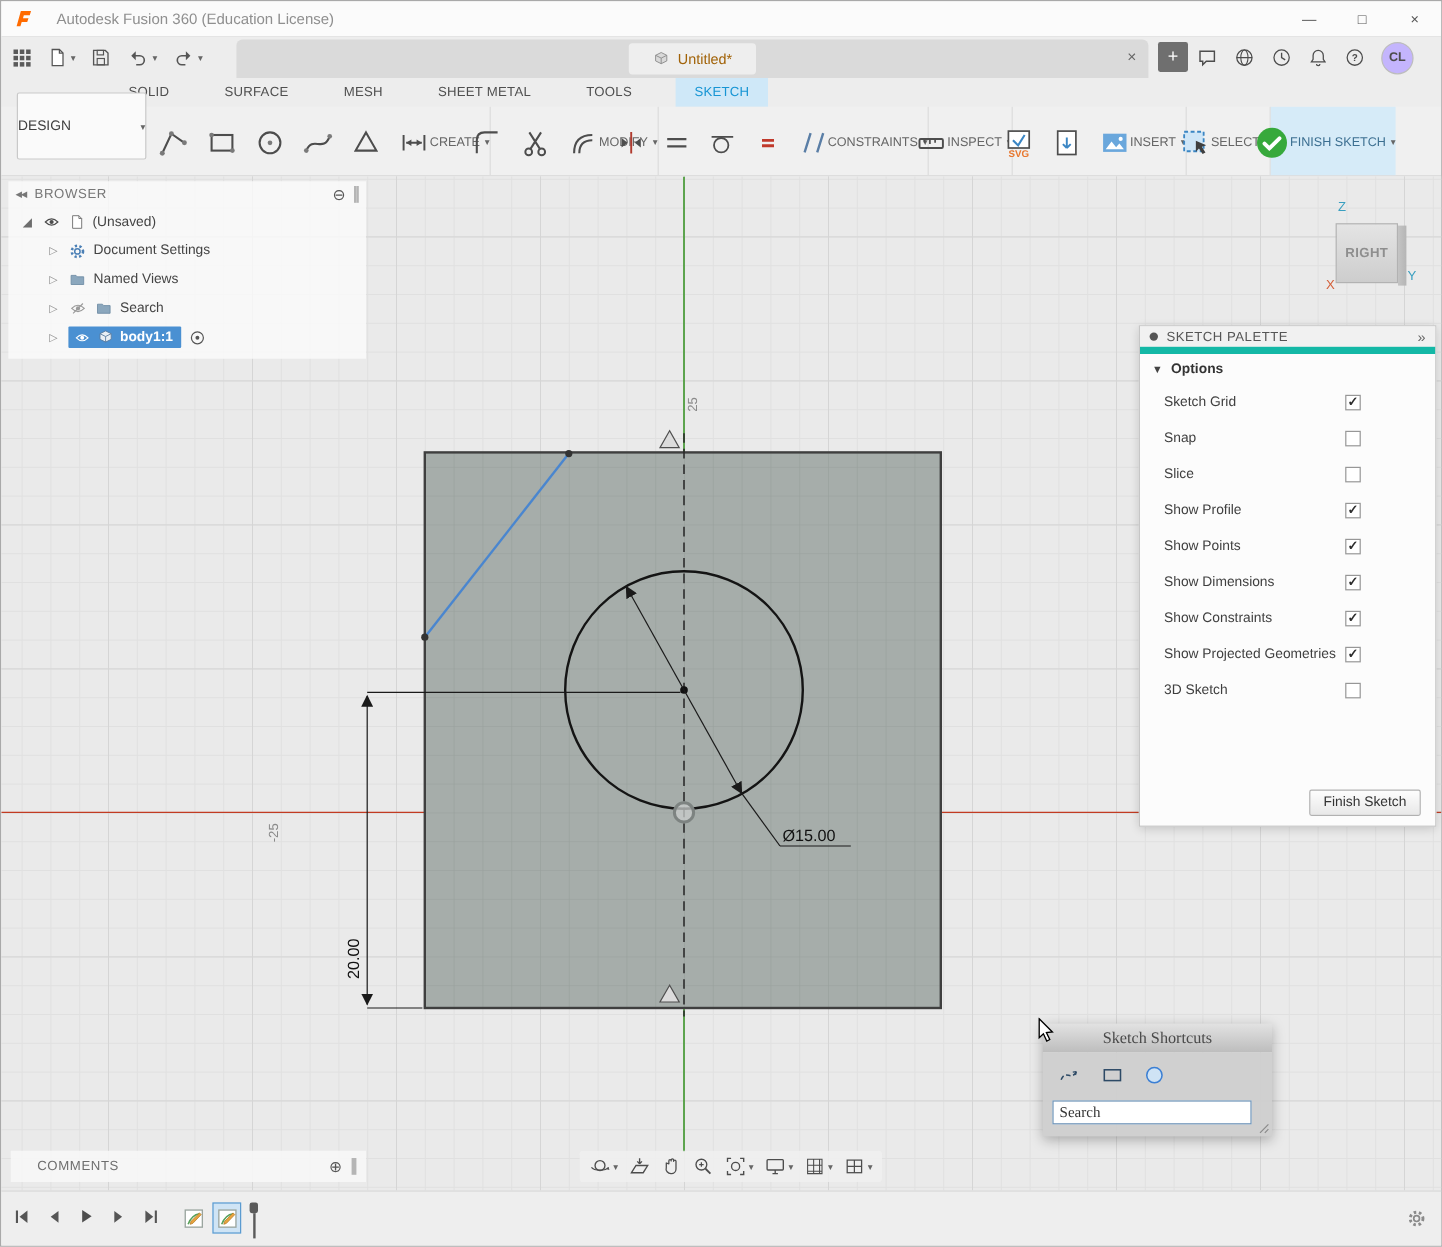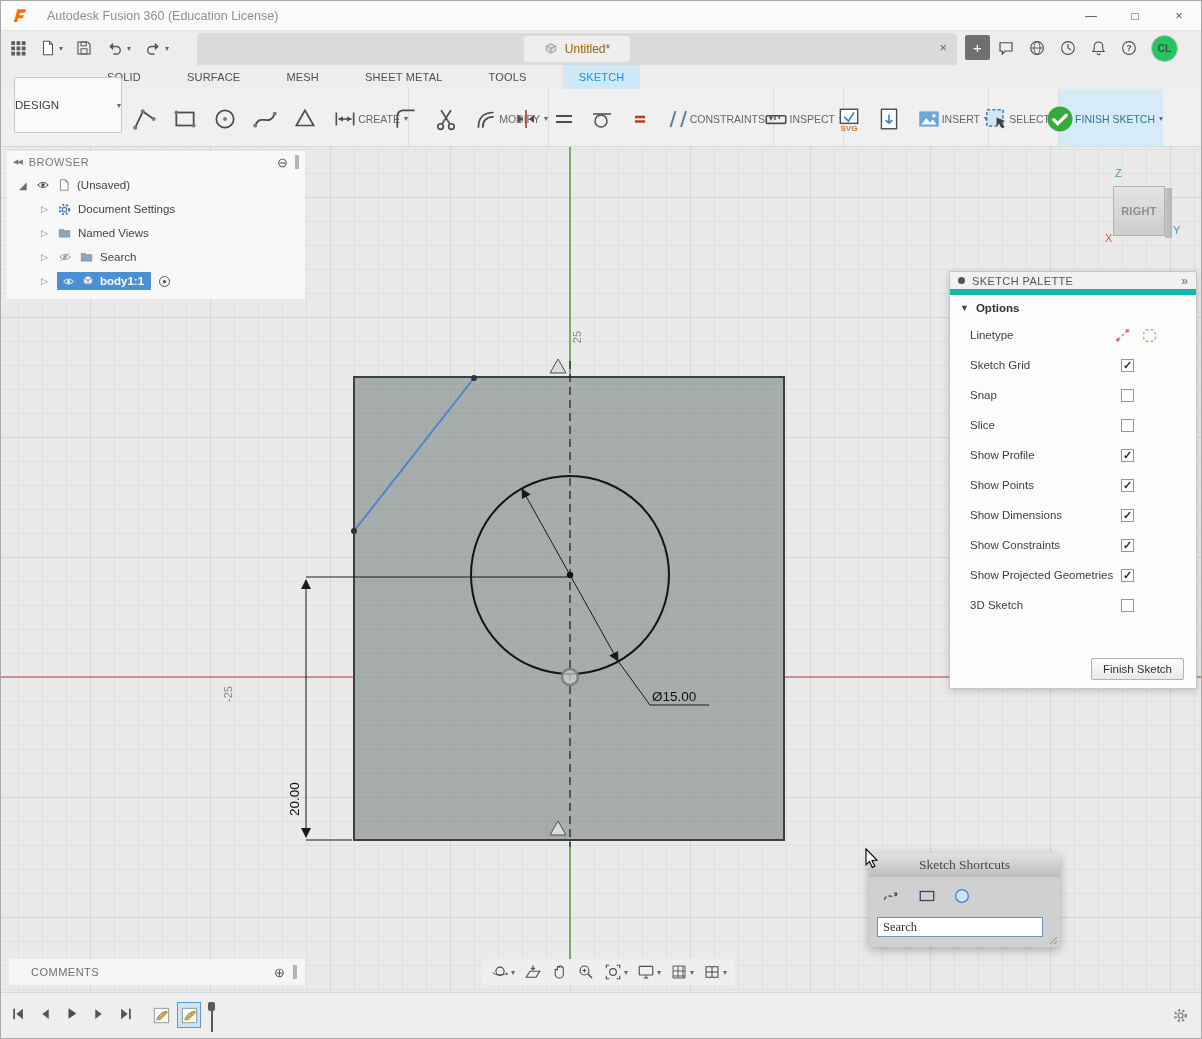--- a/index.html
+++ b/index.html
@@ -15,21 +15,21 @@
   
   .qat{position:absolute;top:30px;left:0;right:0;height:34px;background:#ededed}
   .qat-left{position:absolute;left:8px;top:0;height:34px;display:flex;align-items:center;gap:12px}
   .qbtn{display:flex;align-items:center;gap:2px}
   .caret{font-size:8px;color:#666}
   .tabstrip{position:absolute;left:196px;top:2px;width:760px;height:32px;background:#dadada;border-radius:5px 5px 0 0;display:flex;align-items:center;justify-content:center}
   .doc-tab{display:flex;align-items:center;gap:7px;background:#eeeeee;height:26px;padding:0 20px;border-radius:3px;font-size:12px;color:#a16207}
   .tab-close{position:absolute;right:10px;top:8px;font-size:13px;color:#666;line-height:1}
   .newtab{position:absolute;left:964px;top:4px;width:25px;height:25px;background:#6f6f6f;color:#fff;font-size:15px;display:flex;align-items:center;justify-content:center;border-radius:2px}
   .util{position:absolute;left:996px;top:0;height:34px;display:flex;align-items:center;gap:13px}
-  .avatar{width:27px;height:27px;border-radius:50%;background:#22c55e;border:1px solid #bdbdbd;display:flex;align-items:center;justify-content:center;font-size:10.5px;color:#4c4c4c;font-weight:bold}
+  .avatar{width:27px;height:27px;border-radius:50%;background:#c4b5fd;border:1px solid #bdbdbd;display:flex;align-items:center;justify-content:center;font-size:10.5px;color:#4c4c4c;font-weight:bold}
 
   
   .ribbon-tabs{position:absolute;top:64px;left:0;right:0;height:24px;background:#ededed;display:flex;align-items:center;padding-left:106px;font-size:11px;color:#4f4f4f}
   .rtab{margin-right:46px;letter-spacing:.2px}
   .rtab.active{background:#cfe8f8;color:#1795d4;height:24px;display:flex;align-items:center;padding:0 16px;margin-left:-10px;margin-right:0}
 
   
   .ribbon{position:absolute;top:88px;left:0;right:0;height:58px;background:#f0f0f0;border-bottom:1px solid #d9d9d9;display:flex;padding-left:140px}
   .design-btn{position:absolute;left:13px;top:-12px;width:108px;height:56px;background:#fafafa;border:1px solid #c9c9c9;border-radius:2px;display:flex;align-items:center;justify-content:space-between;gap:7px;font-size:11.5px;color:#3f3f3f;z-index:3}
   .rgroup{height:100%;display:flex;align-items:center;justify-content:flex-end;padding:6px 0 4px;border-right:1px solid #dcdcdc}
@@ -503,33 +503,20 @@
     <div class="p-head">
       <span class="p-dot"></span>
       <span class="p-title">SKETCH PALETTE</span>
       <span class="p-exp">»</span>
     </div>
     <div class="p-section">
       <span class="p-sec-arrow">▼</span>
       <span>Options</span>
     </div>
 
-    <div class="p-row icons-row">
-      <span class="lbl">Linetype</span>
-      <span class="icon-pair">
-        <svg width="17" height="17" viewBox="0 0 24 24">
-            <path d="M6 18 L18 6" stroke="#e06c75" stroke-width="1.7" stroke-dasharray="4 3"></path>
-            <rect x="3" y="16" width="4.5" height="4.5" fill="#e06c75"></rect>
-            <rect x="16.5" y="3" width="4.5" height="4.5" fill="#e06c75"></rect>
-          </svg>
-        <svg width="17" height="17" viewBox="0 0 24 24">
-            <rect x="4" y="4" width="16" height="16" rx="3" fill="none" stroke="#d99a4a" stroke-width="1.7" stroke-dasharray="4 3"></rect>
-          </svg>
-      </span>
-    </div>
     <div class="p-row">
       <span class="lbl">Sketch Grid</span>
       <span class="cb" data-checked="true"></span>
     </div>
     <div class="p-row">
       <span class="lbl">Snap</span>
       <span class="cb" data-checked="false"></span>
     </div>
     <div class="p-row">
       <span class="lbl">Slice</span>

